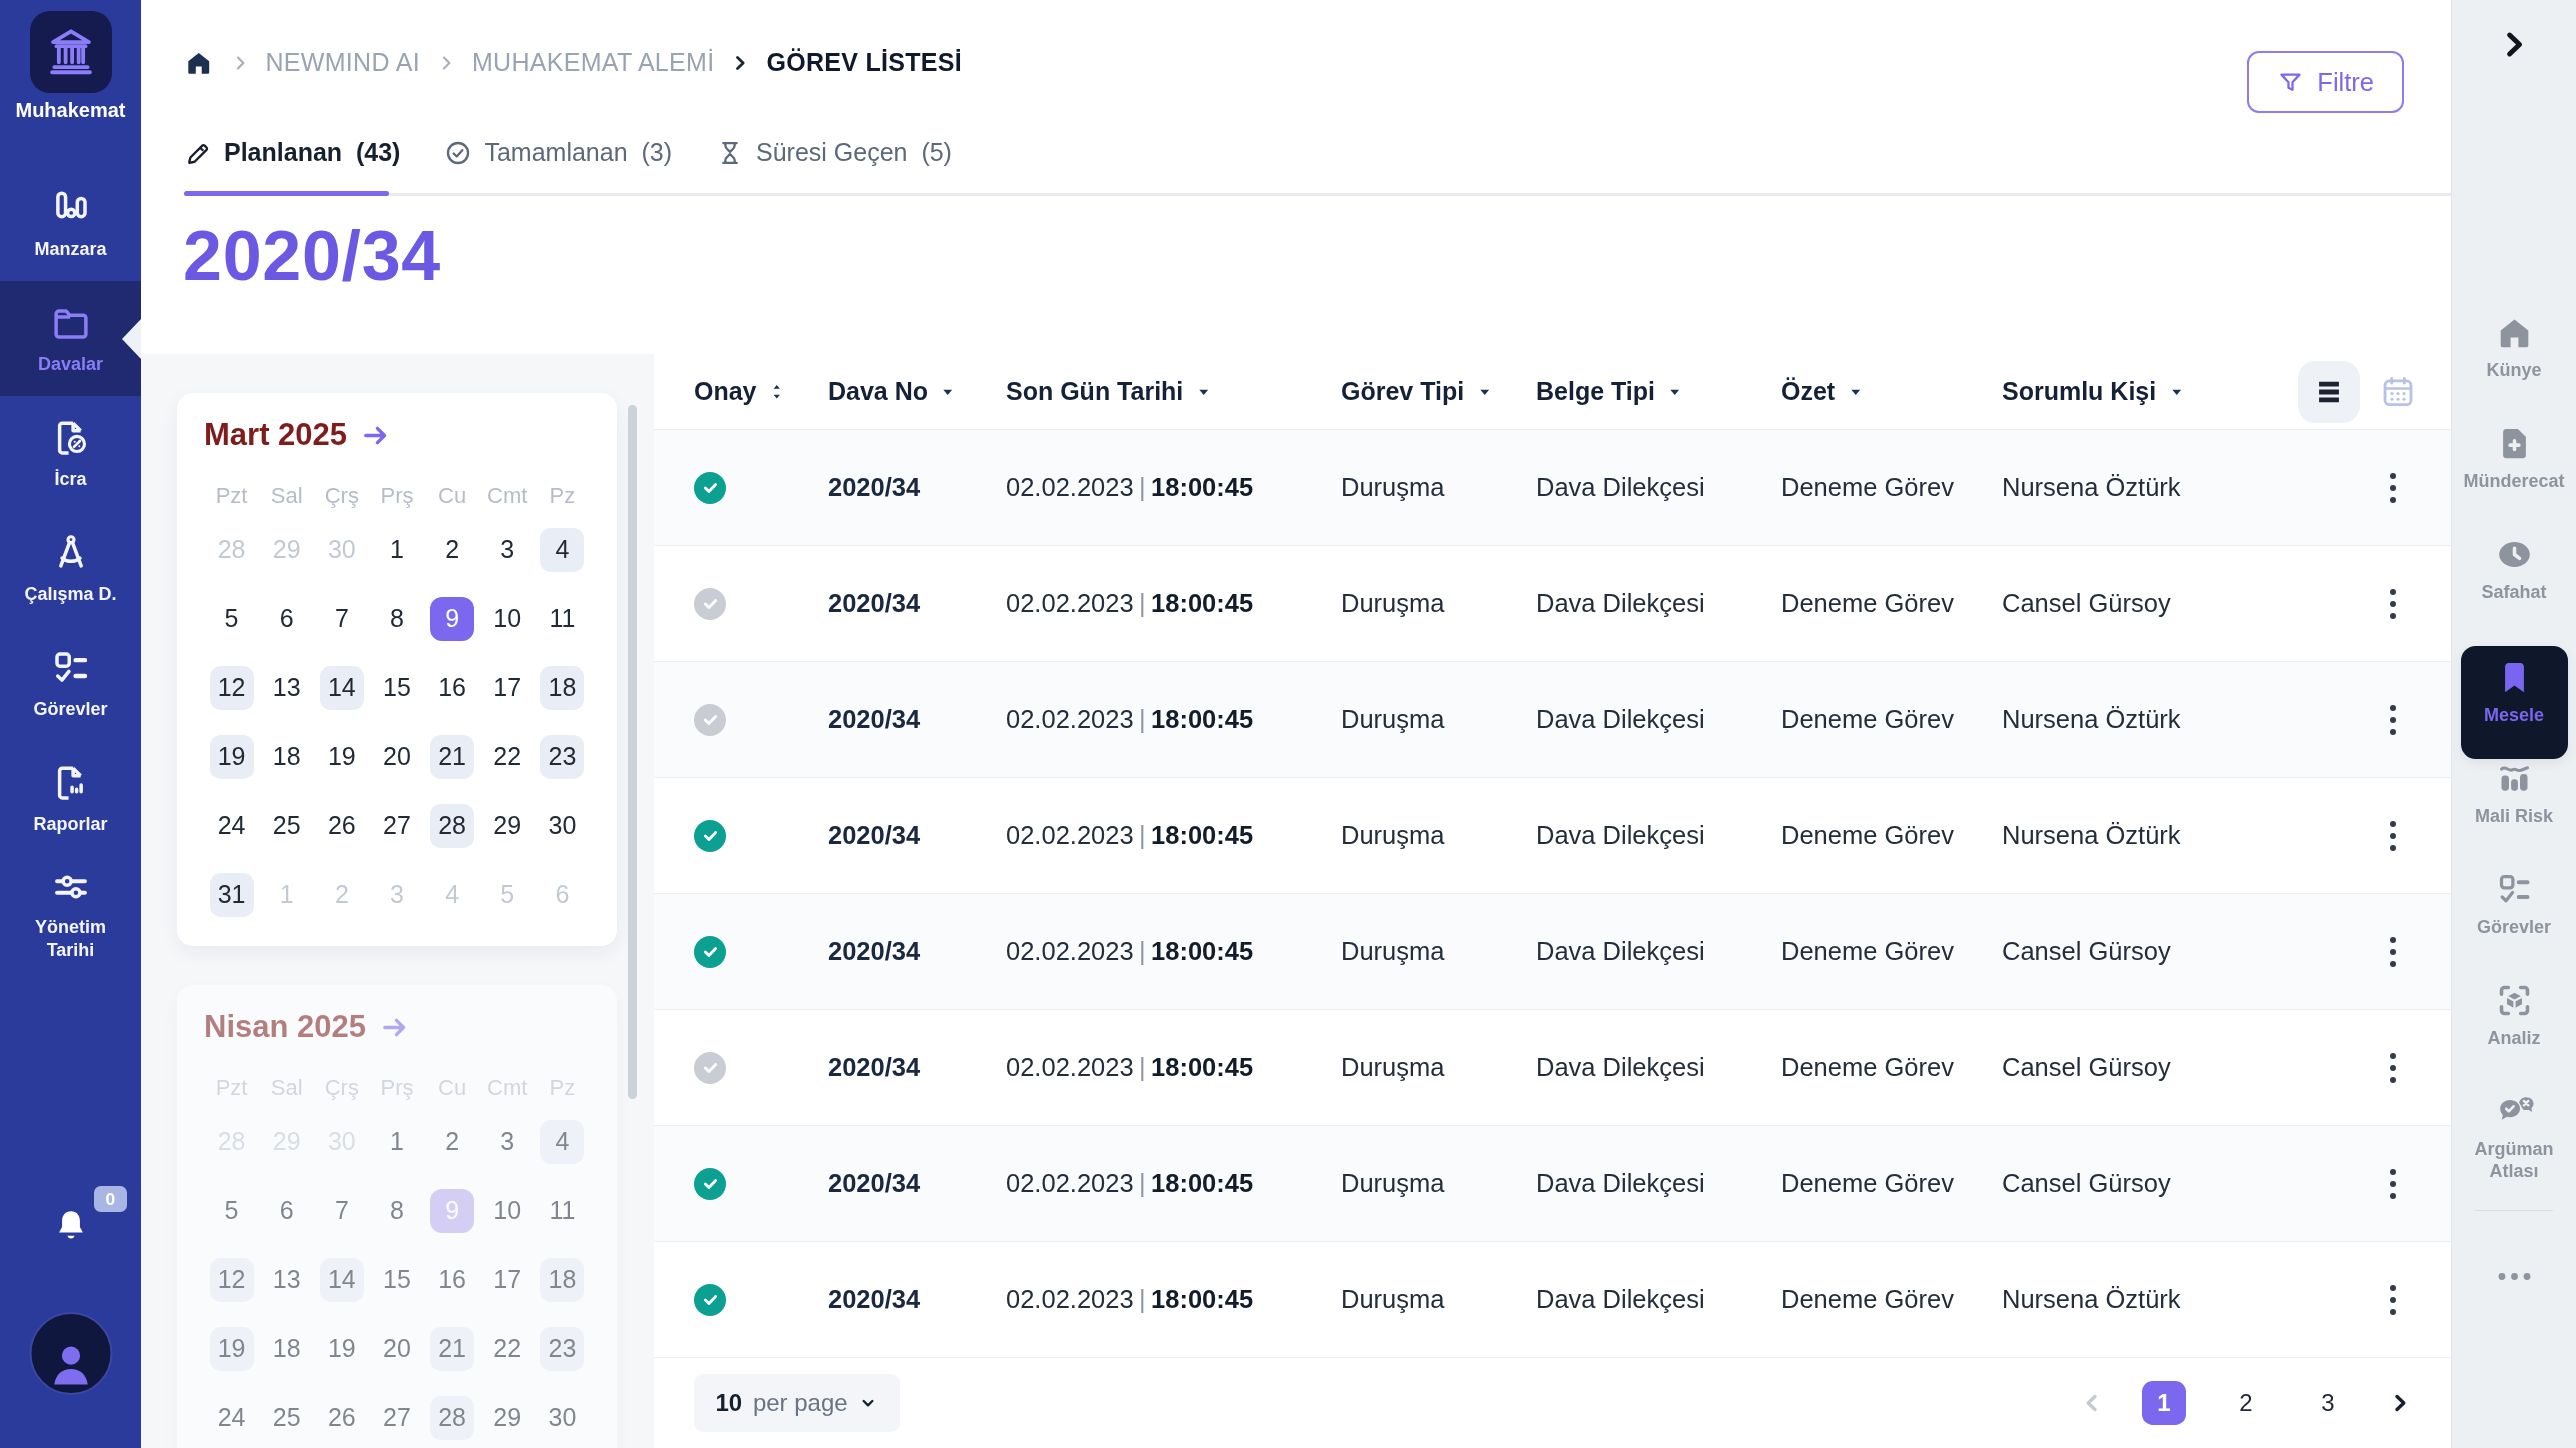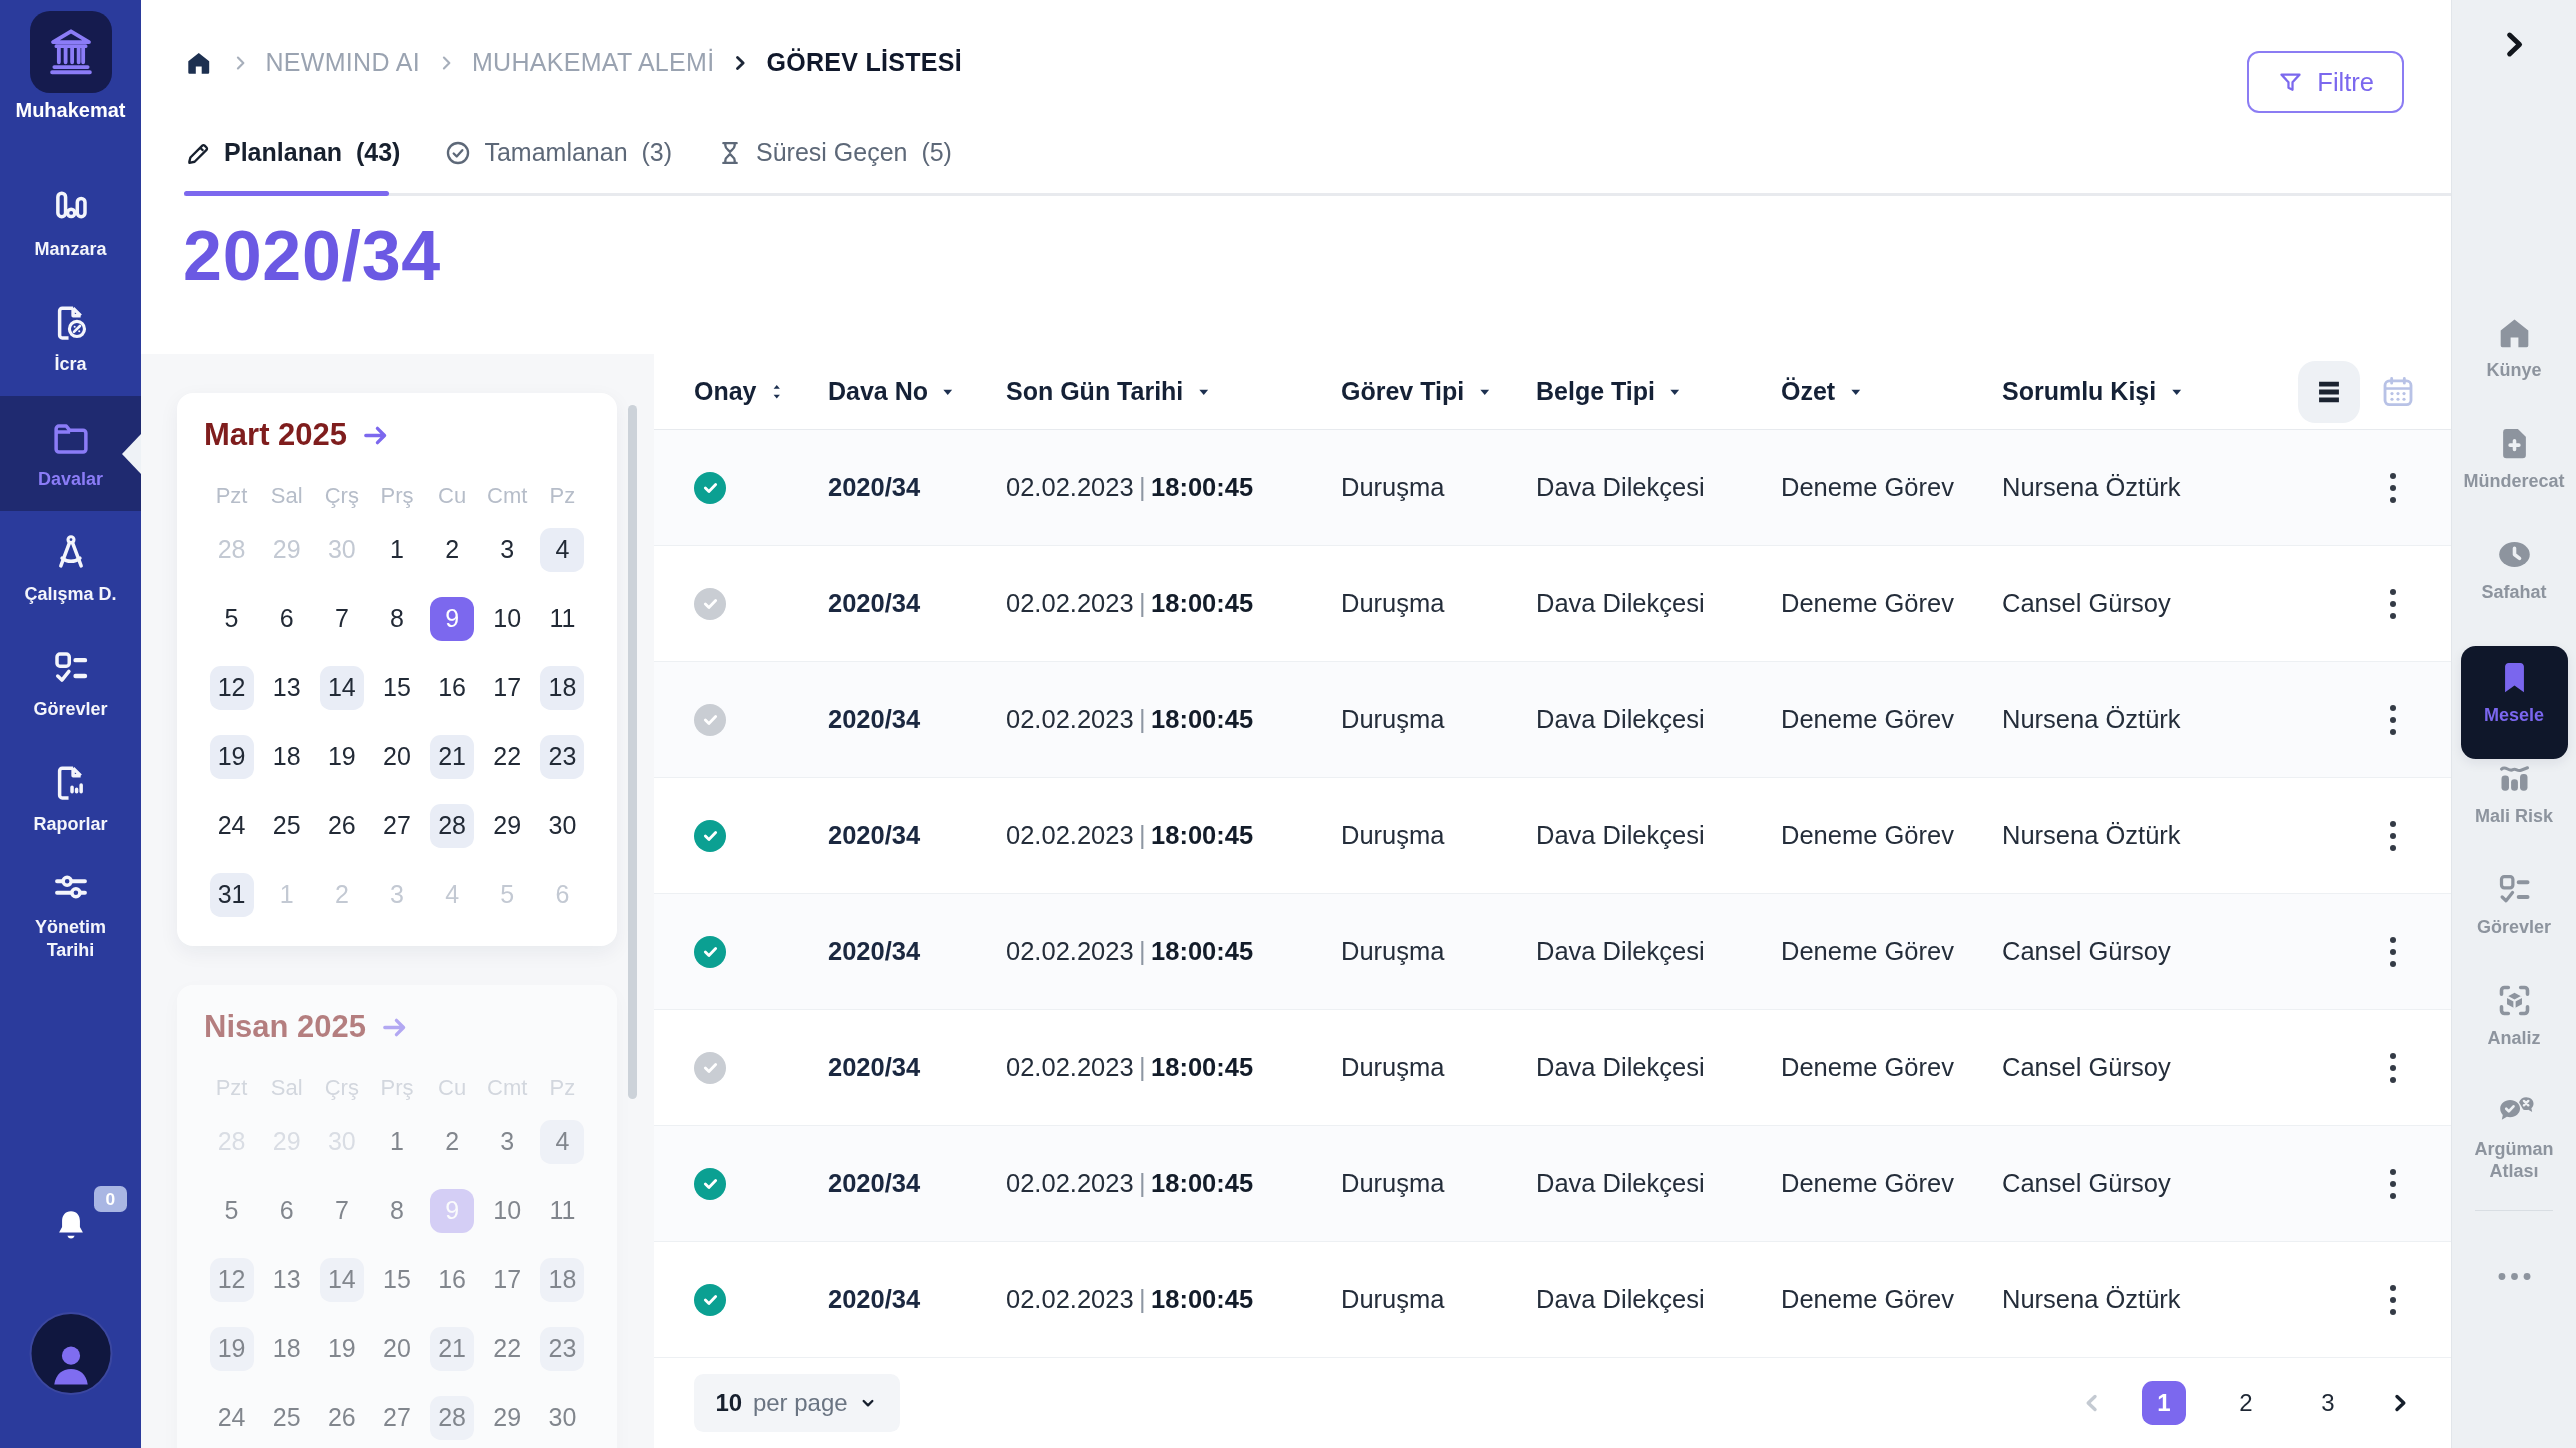--- a/index.html
+++ b/index.html
@@ -130,39 +130,39 @@
       <div class="lnav-item">
         <span class="lnav-ic">
           <svg viewBox="0 0 24 24" xmlns="http://www.w3.org/2000/svg">
             <rect x="4.5" y="3.5" width="4.4" height="13.5" rx="2.2" fill="none" stroke="currentColor" stroke-width="2"></rect>
             <circle cx="12.1" cy="14.8" r="2.1" fill="none" stroke="currentColor" stroke-width="2"></circle>
             <rect x="15.6" y="6.5" width="4.4" height="10.5" rx="2.2" fill="none" stroke="currentColor" stroke-width="2"></rect>
           </svg>
         </span>
         <span class="lnav-label">Manzara</span>
       </div>
+      <div class="lnav-item active">
+        <span class="lnav-ic">
+          <svg viewBox="0 0 24 24" xmlns="http://www.w3.org/2000/svg">
+            <path d="M3.5 6.8c0-.9.7-1.6 1.6-1.6h4.2l2 2.4h7.6c.9 0 1.6.7 1.6 1.6v9.2c0 .9-.7 1.6-1.6 1.6H5.1c-.9 0-1.6-.7-1.6-1.6zM3.5 8.6h8" fill="none" stroke="currentColor" stroke-width="2" stroke-linejoin="round"></path>
+          </svg>
+        </span>
+        <span class="lnav-label">Davalar</span>
+      </div>
       <div class="lnav-item">
         <span class="lnav-ic">
           <svg viewBox="0 0 24 24" xmlns="http://www.w3.org/2000/svg">
             <path d="M13.2 3.5H7A1.5 1.5 0 0 0 5.5 5v14A1.5 1.5 0 0 0 7 20.5h3.6M13.2 3.5l4.3 4.3M13.2 3.5v4.3h4.3" fill="none" stroke="currentColor" stroke-width="2" stroke-linejoin="round"></path>
             <circle cx="15.4" cy="15.4" r="4.3" fill="none" stroke="currentColor" stroke-width="1.8"></circle>
             <path d="M13.7 17.1l3.4-3.4" stroke="currentColor" stroke-width="1.5" stroke-linecap="round"></path>
             <circle cx="14.1" cy="14.1" r=".6" fill="currentColor"></circle>
             <circle cx="16.7" cy="16.7" r=".6" fill="currentColor"></circle>
           </svg>
         </span>
         <span class="lnav-label">İcra</span>
-      </div>
-      <div class="lnav-item active">
-        <span class="lnav-ic">
-          <svg viewBox="0 0 24 24" xmlns="http://www.w3.org/2000/svg">
-            <path d="M3.5 6.8c0-.9.7-1.6 1.6-1.6h4.2l2 2.4h7.6c.9 0 1.6.7 1.6 1.6v9.2c0 .9-.7 1.6-1.6 1.6H5.1c-.9 0-1.6-.7-1.6-1.6zM3.5 8.6h8" fill="none" stroke="currentColor" stroke-width="2" stroke-linejoin="round"></path>
-          </svg>
-        </span>
-        <span class="lnav-label">Davalar</span>
       </div>
       <div class="lnav-item">
         <span class="lnav-ic">
           <svg viewBox="0 0 24 24" xmlns="http://www.w3.org/2000/svg">
             <circle cx="12" cy="4.4" r="1.7" fill="none" stroke="currentColor" stroke-width="1.8"></circle>
             <path d="M11.2 5.9 6.2 19.4M12.8 5.9l5 13.5M6.9 14.9c3 2.5 7.2 2.5 10.2 0" fill="none" stroke="currentColor" stroke-width="2" stroke-linecap="round"></path>
           </svg>
         </span>
         <span class="lnav-label">Çalışma D.</span>
       </div>

